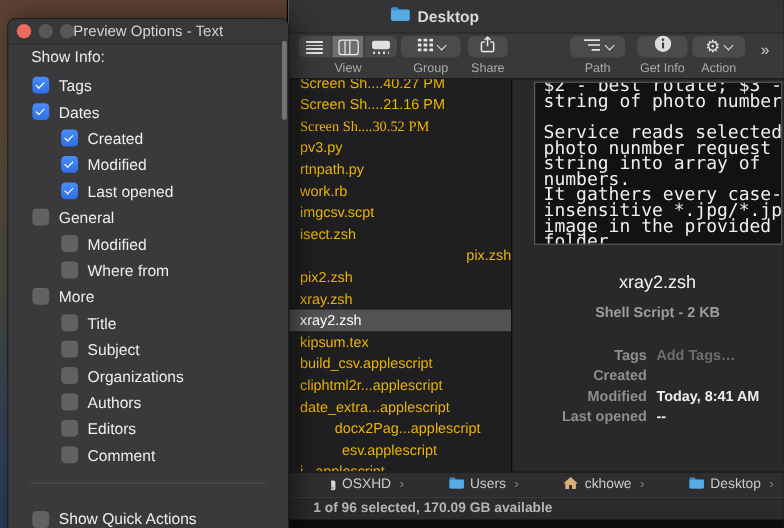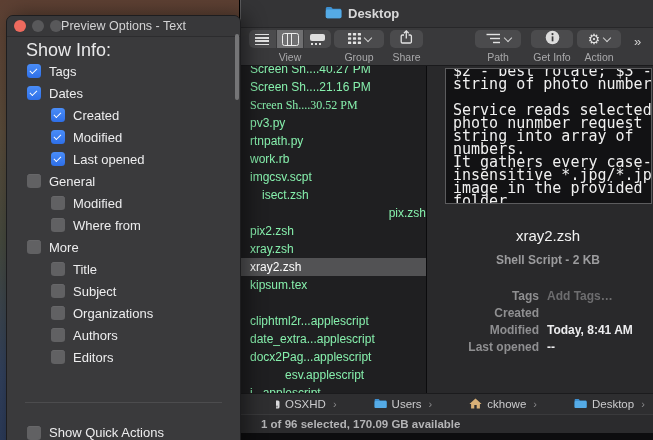--- a/index.html
+++ b/index.html
@@ -36,21 +36,21 @@
   .icon-gallery::before{content:"";position:absolute;left:0;right:0;top:0;height:7px;background:#dfdfdf;border-radius:2px;}
   .icon-gallery::after{content:"";position:absolute;left:1px;right:1px;bottom:0;height:1.6px;
      background:repeating-linear-gradient(to right,#dfdfdf 0 1.8px,transparent 1.8px 4.2px);}
   .gear-glyph{font-family:"DejaVu Sans",sans-serif;font-size:14px;color:#e2e2e2;line-height:1;}
   .ovf{position:absolute;top:6px;font-size:13px;color:#d2d2d2;letter-spacing:-1px;}
 
   
   .f-content{position:absolute;left:0;top:66px;right:0;height:327px;overflow:hidden;background:#1f1f21;}
   .file-list{position:absolute;left:0;top:0;width:185px;height:100%;overflow:hidden;}
   .file-row{position:absolute;left:0;width:185px;height:18px;line-height:18px;padding-left:9px;
-            box-sizing:border-box;font-size:12px;color:#86efac;white-space:nowrap;overflow:hidden;}
+            box-sizing:border-box;font-size:12px;color:#eab308;white-space:nowrap;overflow:hidden;}
   .file-row.sel{background:#525254;color:#fff;}
   .col-divider{position:absolute;left:185px;top:0;width:1px;height:100%;background:#0b0b0d;}
   .preview-col{position:absolute;left:186px;top:0;width:242px;height:100%;background:#29292b;}
   .text-preview{position:absolute;left:18px;top:2px;width:207px;height:136px;background:#121214;
                 border:1px solid #5c5c5e;overflow:hidden;box-sizing:border-box;}
   .text-preview pre{margin:0;position:relative;top:-6px;padding:2px 0 0 7px;
       font-family:"DejaVu Sans Mono",monospace;font-size:15px;line-height:13px;color:#f0f0f0;}
   .pv-name{position:absolute;left:0;width:242px;top:161px;text-align:center;font-size:15px;color:#f2f2f2;}
   .pv-kind{position:absolute;left:0;width:242px;top:187px;text-align:center;font-size:12px;
            font-weight:700;color:#9c9c9e;}
@@ -78,21 +78,21 @@
          border:1px solid #1d1d1f;border-radius:7px 7px 0 0;box-sizing:border-box;
          box-shadow:6px 0 20px rgba(0,0,0,.45);margin-top:12px;}
   .p-titlebar{position:absolute;left:0;top:0;right:0;height:20px;background:#38383a;
               border-bottom:1px solid #2c2c2e;border-radius:7px 7px 0 0;}
   .lights{position:absolute;left:7px;top:4px;display:flex;gap:6px;}
   .light{width:12px;height:12px;border-radius:50%;}
   .light.red{background:#ee6a5e;}
   .light.gray{background:#58585a;}
   .p-title{position:absolute;left:0;right:0;top:3px;text-align:center;font-size:12.5px;color:#d3d3d4;}
   .p-thumb{position:absolute;right:1px;top:18px;width:4px;height:66px;border-radius:2px;background:#757577;}
-  .show-info{position:absolute;left:19px;top:24px;font-size:18px;color:#e9e9ea;}
+  .show-info{position:absolute;left:19px;top:24px;font-size:13px;color:#e9e9ea;}
   .opt-rows{position:absolute;left:0;right:6px;top:44px;}
   .opt-row{height:22px;display:flex;align-items:center;padding-left:20px;}
   .opt-row.ind{padding-left:44px;}
   .cb{width:14px;height:14px;border-radius:3.5px;background:#616163;margin-right:8px;flex:none;
       box-shadow:inset 0 0.5px 0 #6e6e70;position:relative;}
   .cb.checked{background:linear-gradient(#4a8df8,#2e6fe8);box-shadow:none;}
   .cb.checked::after{content:"";position:absolute;left:3.4px;top:3.6px;width:6.4px;height:3.4px;
       border-left:1.7px solid #fff;border-bottom:1.7px solid #fff;transform:rotate(-45deg);}
   .opt-lbl{font-size:13px;color:#ededee;}
   .p-divider{position:absolute;left:18px;right:18px;top:386px;height:1px;background:#4c4c4e;}
@@ -209,29 +209,30 @@
 
   <div class="f-content">
     <div class="file-list" id="fileList">
         <div class="file-row" style="top: -6px;">Screen Sh....40.27 PM</div>
         <div class="file-row" style="top: 12px;">Screen Sh....21.16 PM</div>
         <div class="file-row" style="top: 30px; font-family: Liberation Serif, serif;">Screen Sh....30.52 PM</div>
         <div class="file-row" style="top: 48px;">pv3.py</div>
         <div class="file-row" style="top: 66px;">rtnpath.py</div>
         <div class="file-row" style="top: 84px;">work.rb</div>
         <div class="file-row" style="top: 102px;">imgcsv.scpt</div>
-        <div class="file-row" style="top: 120px; margin-left: 12px;">isect.zsh</div>
+        <div class="file-row" style="top: 120px;">isect.zsh</div>
         <div class="file-row" style="top: 138px; text-align: right;">pix.zsh</div>
         <div class="file-row" style="top: 156px;">pix2.zsh</div>
         <div class="file-row" style="top: 174px;">xray.zsh</div>
         <div class="file-row sel" style="top: 192px;">xray2.zsh</div>
         <div class="file-row" style="top: 210px;">kipsum.tex</div>
+        <div class="file-row" style="top: 228px;">build_csv.applescript</div>
         <div class="file-row" style="top: 246px;">cliphtml2r...applescript</div>
         <div class="file-row" style="top: 264px;">date_extra...applescript</div>
-        <div class="file-row" style="top: 282px;">docx2Pag...applescript</div>
+        <div class="file-row" style="top: 282px; margin-left: 29px;">docx2Pag...applescript</div>
         <div class="file-row" style="top: 300px; padding-left: 44px;">esv.applescript</div>
         <div class="file-row" style="top: 318px;">i...applescript</div>
       </div>
     <div class="col-divider"></div>
     <div class="preview-col">
       <div class="text-preview">
         <pre id="previewText">$2 - best rotate; $3 -
 string of photo numbers
 
 Service reads selected
@@ -372,19 +373,23 @@
         <span class="opt-lbl">Organizations</span>
       </div>
       <div class="opt-row ind">
         <span class="cb"></span>
         <span class="opt-lbl">Authors</span>
       </div>
       <div class="opt-row ind">
         <span class="cb"></span>
         <span class="opt-lbl">Editors</span>
       </div>
+      <div class="opt-row ind">
+        <span class="cb"></span>
+        <span class="opt-lbl">Comment</span>
+      </div>
     </div>
   <div class="p-divider"></div>
   <div class="footer-row">
     <span class="cb" id="footerCb"></span>
     <span class="opt-lbl">Show Quick Actions</span>
   </div>
 </aside>
 
 </body></html>

